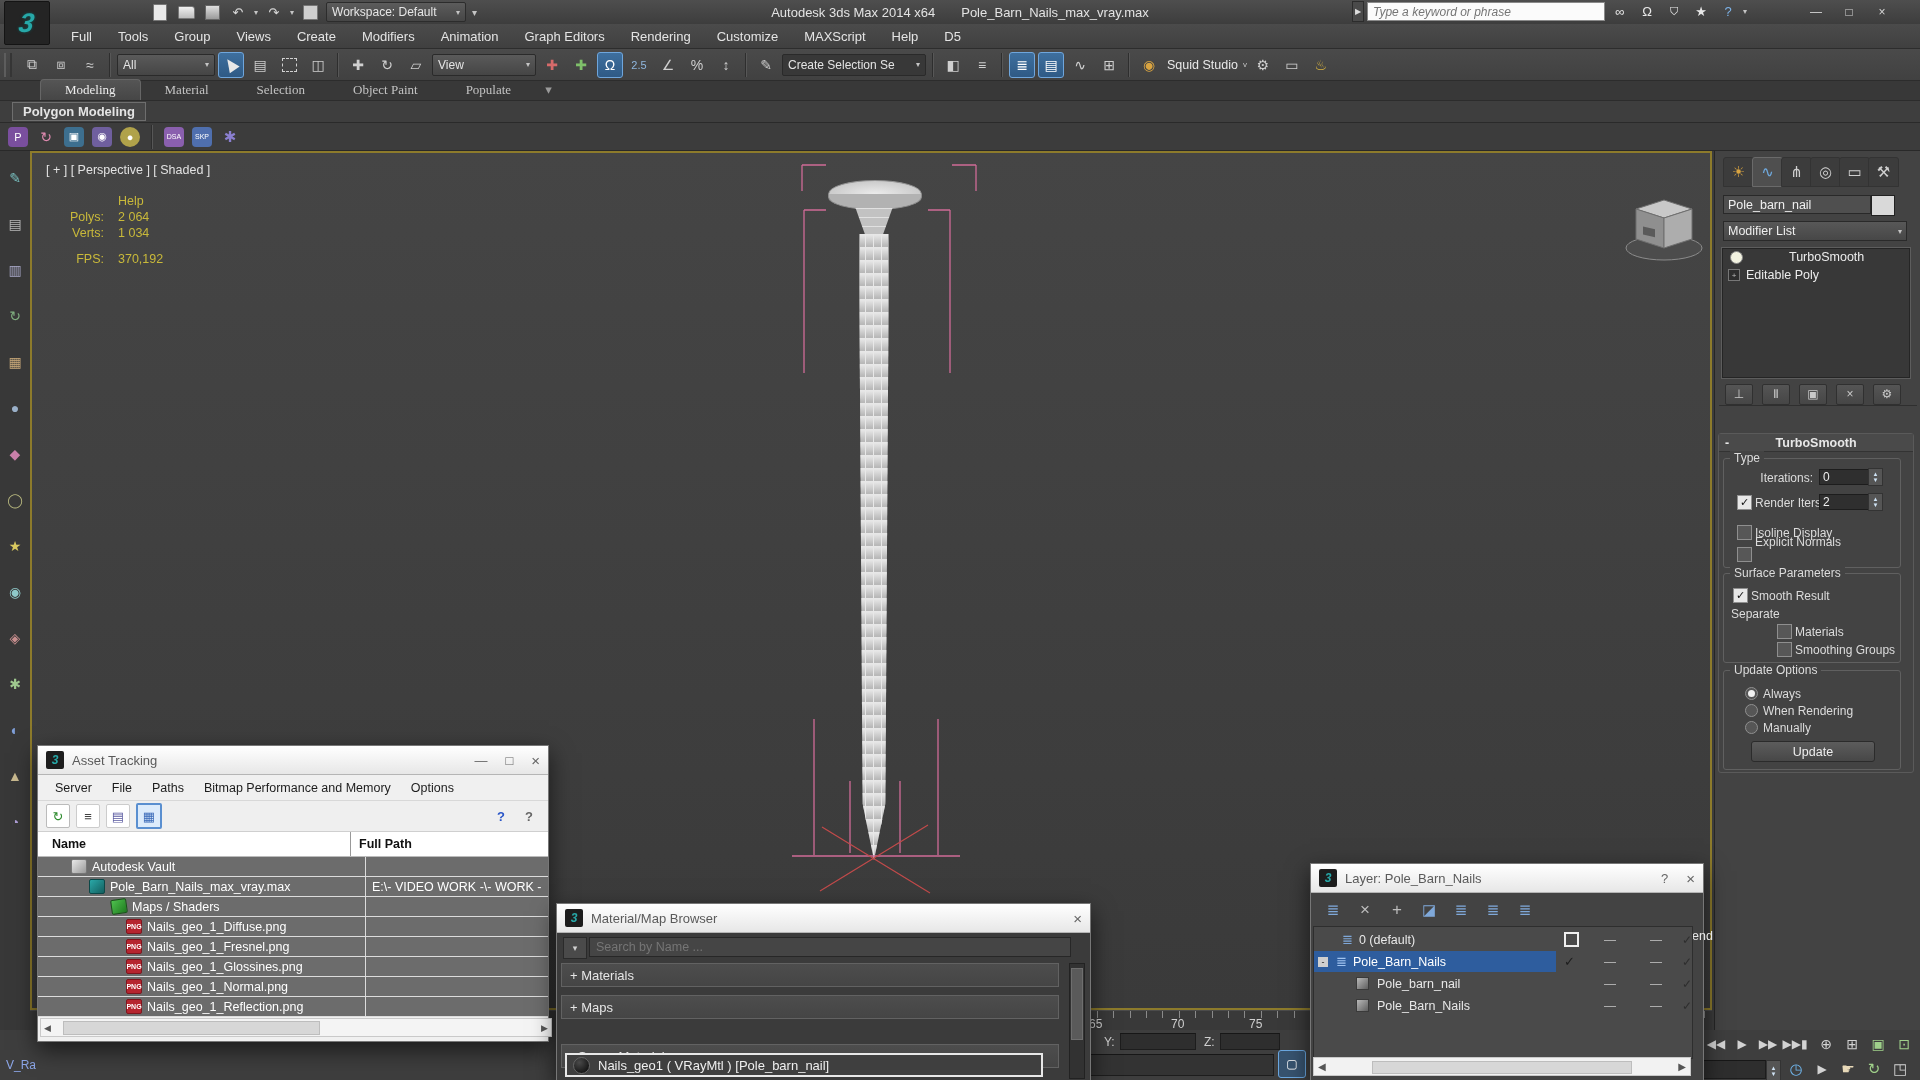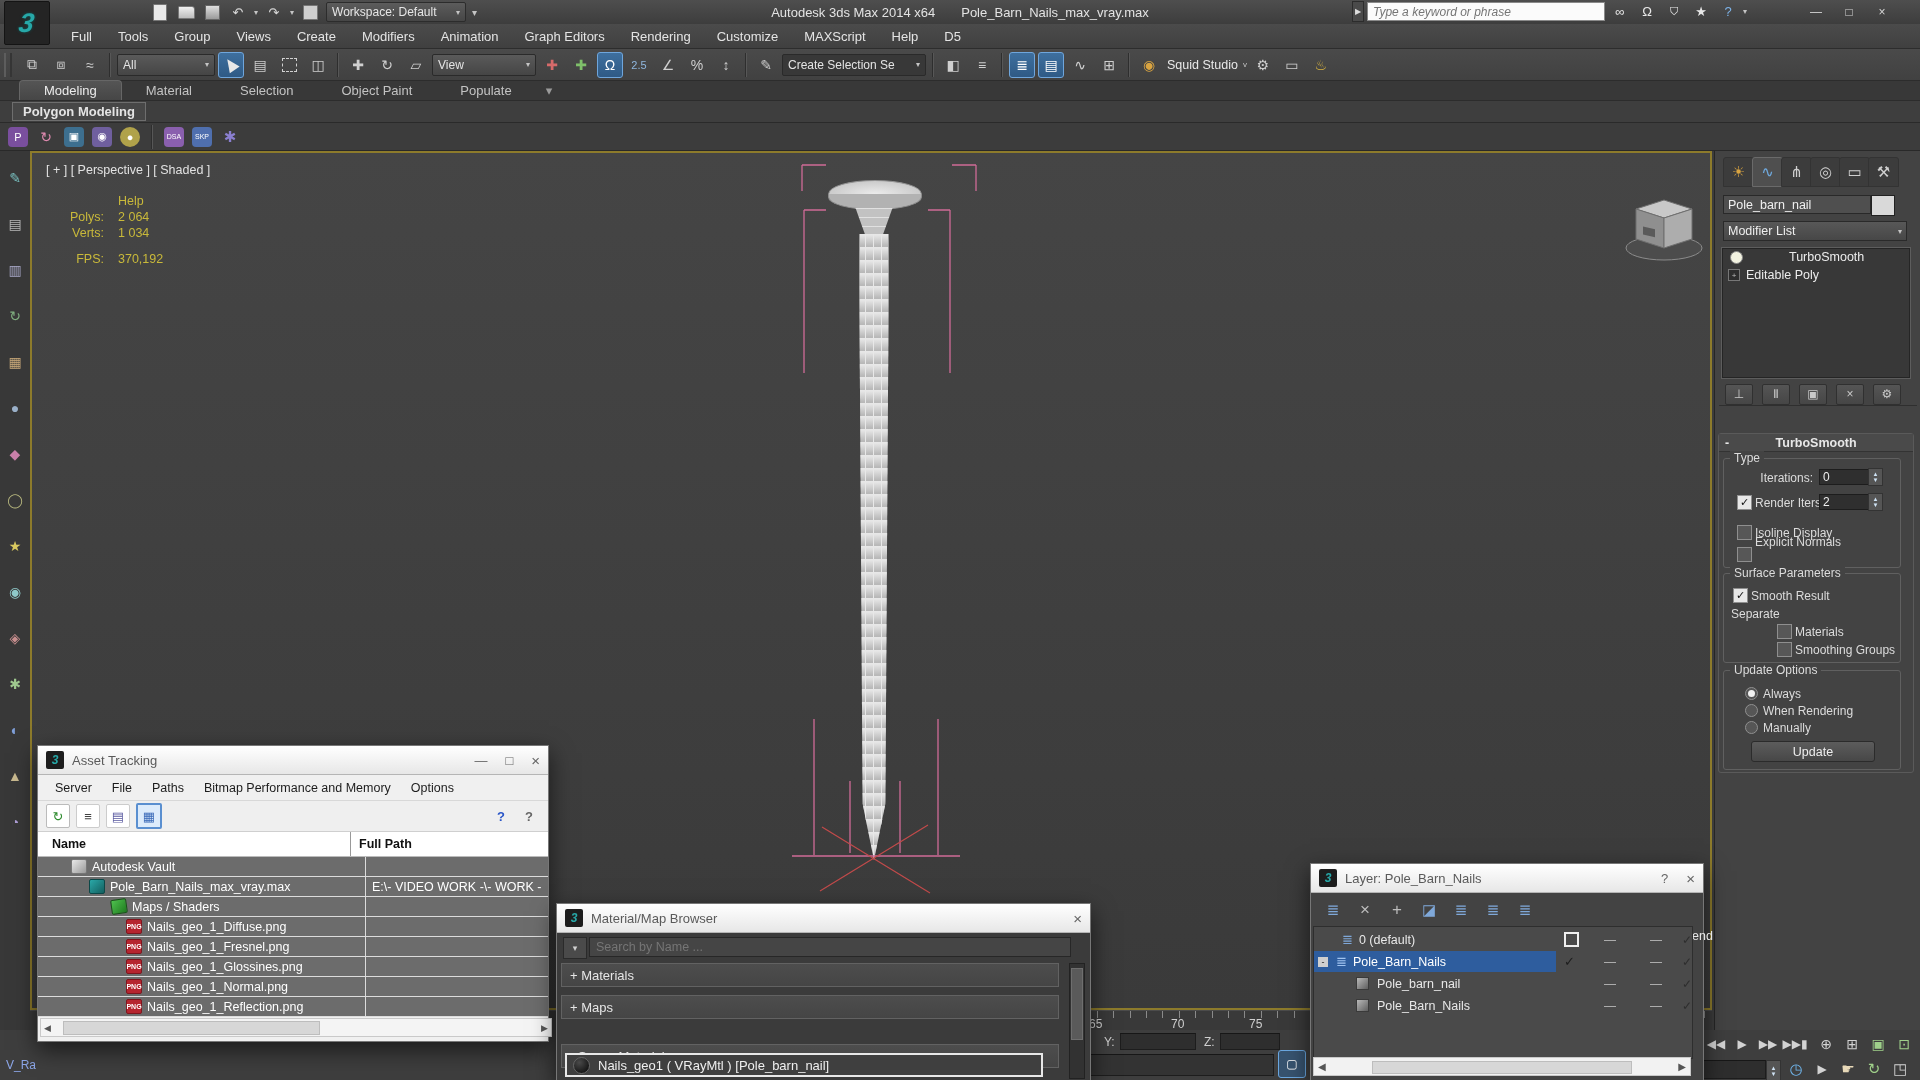--- a/index.html
+++ b/index.html
@@ -28,21 +28,21 @@
   
   #toolbar{left:0;top:49px;width:1920px;height:32px;background:linear-gradient(#4a4a4a,#414141);border-bottom:1px solid #2c2c2c;display:flex;align-items:center;gap:3px;padding-left:4px;box-sizing:border-box;}
   .grip{width:4px;height:24px;border-left:2px solid #5d5d5d;border-right:2px solid #353535;margin-right:4px;}
   .tbtn{width:24px;height:24px;display:flex;align-items:center;justify-content:center;border-radius:3px;color:#cfcfcf;font-size:14px;background:transparent;border:1px solid transparent;}
   .tbtn.act{background:linear-gradient(#3e6f9e,#2f5a85);border:1px solid #6fa6dc;color:#fff;}
   .tsep{width:1px;height:24px;background:#2e2e2e;border-right:1px solid #575757;margin:0 3px;}
   .tdd{height:20px;background:linear-gradient(#5a5a5a,#454545);border:1px solid #2a2a2a;border-radius:2px;display:flex;align-items:center;justify-content:space-between;padding:0 5px;color:#e4e4e4;}
   .cursor-arrow{width:0;height:0;border-left:6px solid transparent;border-right:6px solid transparent;border-bottom:13px solid #e8e8e8;transform:rotate(-35deg);}
   .dashbox{width:13px;height:12px;border:1px dashed #d0d0d0;}
   
-  #ribbontabs{left:0;top:81px;width:1920px;height:20px;background:#383838;display:flex;align-items:flex-end;padding-left:19px;box-sizing:border-box;border-bottom:1px solid #2c2c2c;}
+  #ribbontabs{left:0;top:81px;width:1920px;height:20px;background:#383838;display:flex;align-items:flex-end;padding-left:40px;box-sizing:border-box;border-bottom:1px solid #2c2c2c;font-family:Liberation Serif, serif;}
   .rtab{padding:2px 24px;color:#c3c3c3;font-size:13px;}
   .rtab.active{background:linear-gradient(#555,#464646);border:1px solid #666;border-bottom:none;border-radius:4px 4px 0 0;color:#ececec;}
   #polyrow{left:0;top:101px;width:1920px;height:22px;background:#3e3e3e;border-bottom:1px solid #2a2a2a;display:flex;align-items:center;padding-left:12px;box-sizing:border-box;}
   #polychip{padding:1px 10px;background:#474747;border:1px solid #6e6e6e;color:#e4e4e4;font-size:13px;font-weight:bold;}
   #smallbar{left:0;top:123px;width:1920px;height:28px;background:#3c3c3c;border-bottom:1px solid #292929;display:flex;align-items:center;gap:8px;padding-left:8px;box-sizing:border-box;}
   .sicon{width:20px;height:20px;border-radius:4px;display:flex;align-items:center;justify-content:center;font-size:11px;color:#fff;}
   
   #lefttb{left:0;top:151px;width:30px;height:879px;background:#383838;border-right:1px solid #2a2a2a;}
   .lic{position:absolute;left:4px;width:22px;height:22px;display:flex;align-items:center;justify-content:center;font-size:14px;border-radius:3px;}
   

